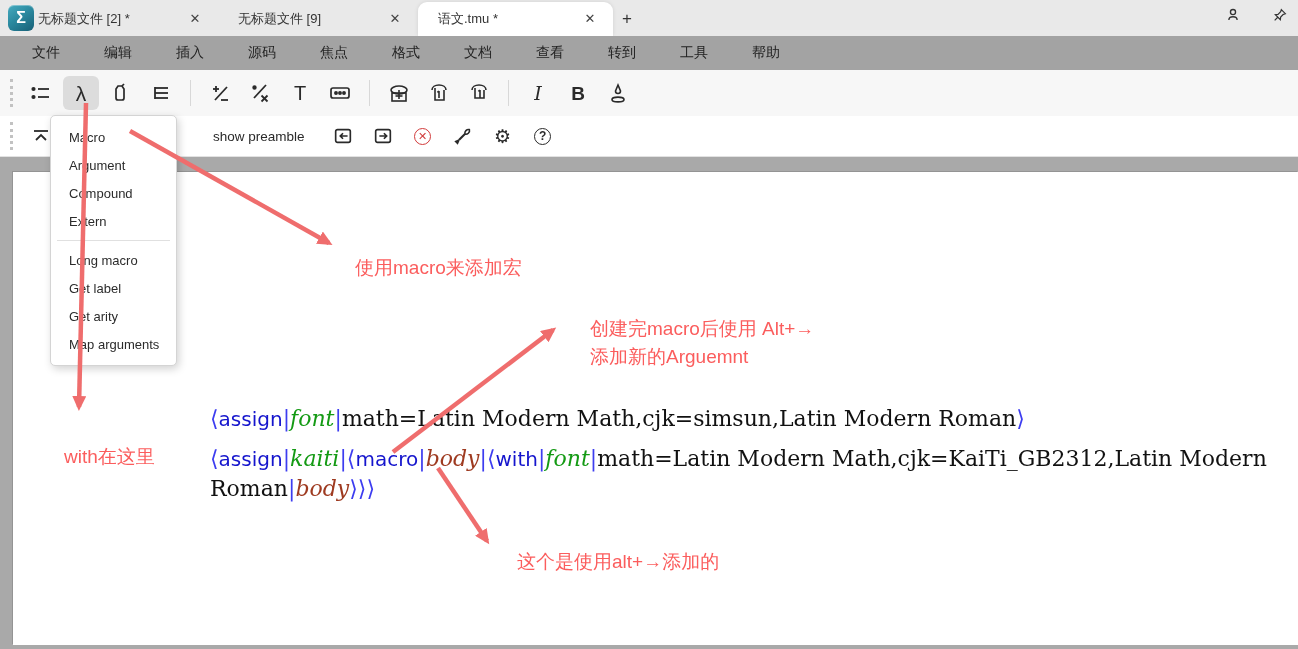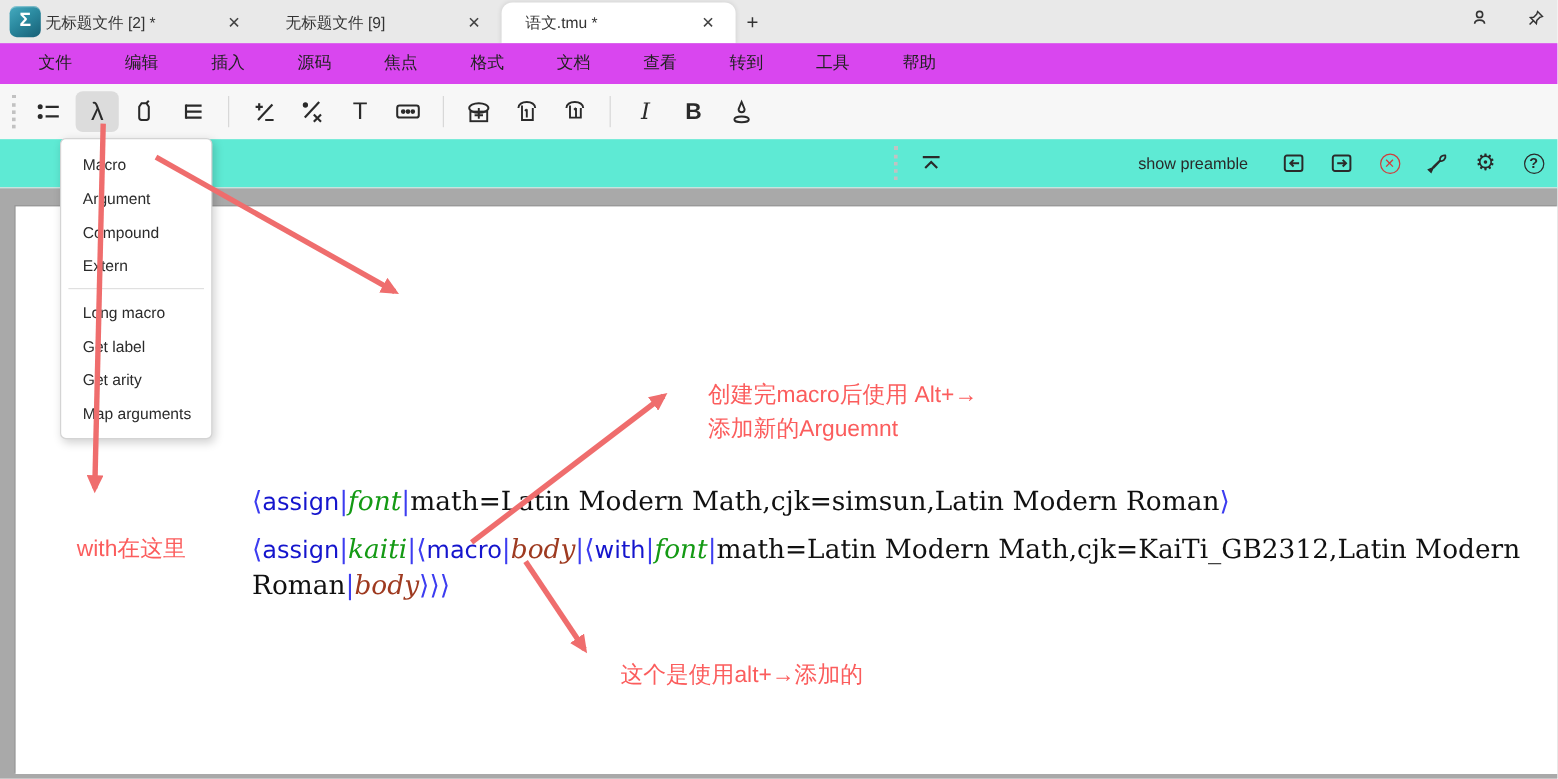--- a/index.html
+++ b/index.html
@@ -20,29 +20,29 @@
   .tab.active { background:#fff; border-radius:9px 9px 0 0; height:34px;
     box-shadow:0 0 4px rgba(0,0,0,.10); width:195px; }
   .tab .close { font-size:13px; color:#444; width:18px; height:18px; line-height:18px;
     text-align:center; cursor:default; }
   .newtab { width:28px; height:34px; display:flex; align-items:center; justify-content:center;
     font-size:17px; color:#333; }
   .winicons { position:absolute; right:10px; top:6px; display:flex; gap:30px; align-items:center; }
   .winicons svg { display:block; }
 
   
-  .menubar { position:absolute; left:0; top:36px; width:100%; height:34px; background:#d946ef;
+  .menubar { position:absolute; left:0; top:36px; width:100%; height:34px; background:#a3a3a3;
     display:flex; align-items:center; padding-left:16px; }
   .menu-item { font-size:14px; color:#222; padding:4px 16px; margin-right:12px; }
 
   
   .toolbar1 { position:absolute; left:0; top:70px; width:100%; height:46px; background:#f7f7f7;
     display:flex; align-items:center; padding-left:10px; }
-  .toolbar2 { position:absolute; left:0; top:116px; width:100%; height:41px; background:#5eead4;
-    display:flex; align-items:center; padding-left:10px; border-bottom:1px solid #e2e2e2;justify-content:flex-end; }
+  .toolbar2 { position:absolute; left:0; top:116px; width:100%; height:41px; background:#ffffff;
+    display:flex; align-items:center; padding-left:10px; border-bottom:1px solid #e2e2e2; }
   .drag-dots { width:3px; height:28px; border-left:3px dotted #c2c2c2; margin-right:8px; }
   .tbtn { width:36px; height:34px; border-radius:6px; display:flex; align-items:center;
     justify-content:center; margin:0 2px; color:#2a2a2a; }
   .tbtn.selected { background:#dcdcdc; }
   .tbtn svg { display:block; }
   .tsep { width:1px; height:26px; background:#d8d8d8; margin:0 9px; }
   .glyph { font-size:20px; line-height:1; }
   .glyph.lam { font-size:21px; }
   .glyph.it { font-family:"DejaVu Serif",serif; font-style:italic; font-size:19px; }
   .glyph.bo { font-weight:bold; font-size:19px; }
@@ -285,19 +285,20 @@
       <defs>
         <marker id="ah" markerWidth="16" markerHeight="14" refX="11" refY="7" orient="auto" markerUnits="userSpaceOnUse">
           <path d="M0,0 L15,7 L0,14 Z" fill="#ef6d6d"></path>
         </marker>
       </defs>
       <line x1="130" y1="131" x2="329" y2="243" stroke="#ef6d6d" stroke-width="4.5" marker-end="url(#ah)"></line>
       <line x1="86" y1="103" x2="79" y2="407" stroke="#ef6d6d" stroke-width="4.5" marker-end="url(#ah)"></line>
       <line x1="393" y1="452" x2="553" y2="330" stroke="#ef6d6d" stroke-width="4.5" marker-end="url(#ah)"></line>
       <line x1="438" y1="468" x2="487" y2="541" stroke="#ef6d6d" stroke-width="4.5" marker-end="url(#ah)"></line>
     </svg>
+    <div class="ann" style="left:355px; top:255px;">使用macro来添加宏</div>
     <div class="ann" style="left:590px; top:344px;">添加新的Arguemnt</div>
     <div class="ann" style="left:590px; top:316px;">创建完macro后使用 Alt+→</div>
     <div class="ann" style="left:64px; top:444px;">with在这里</div>
     <div class="ann" style="left:517px; top:549px;">这个是使用alt+→添加的</div>
   </div>
 
 </div>
 
 </body></html>

